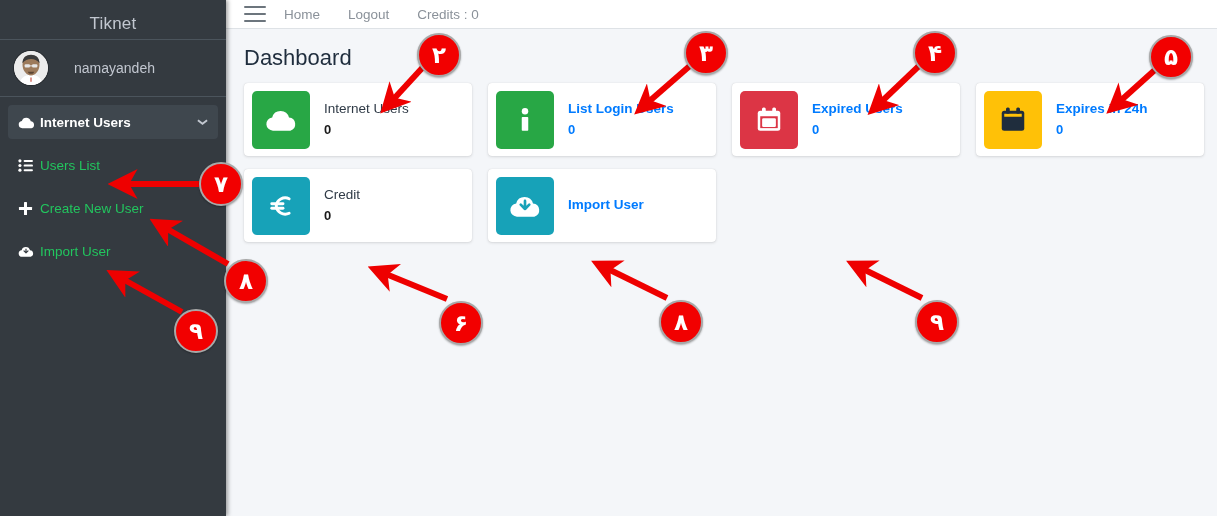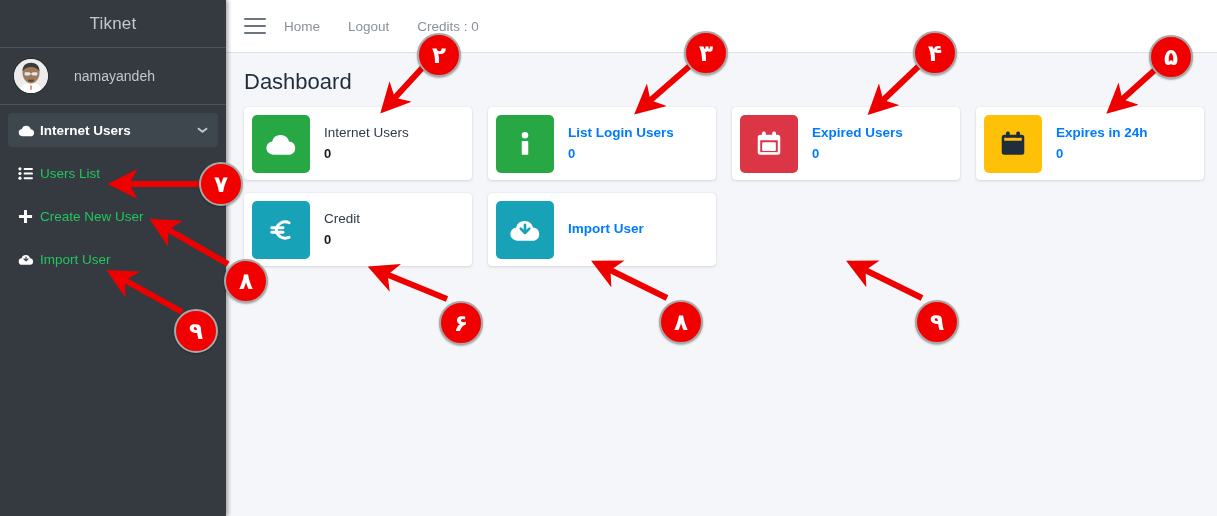--- a/index.html
+++ b/index.html
@@ -13,21 +13,21 @@
 
   
   #sidebar {
     position: absolute; left: 0; top: 0;
     width: 226px; height: 516px;
     background: #343a40;
     box-shadow: 2px 0 4px rgba(0,0,0,.35);
     z-index: 5;
   }
   #brand {
-    height: 48px; line-height: 48px;
+    height: 40px; line-height: 48px;
     text-align: center;
     color: #c2c7d0;
     font-size: 17px;
     letter-spacing: .2px;
     border-bottom: 1px solid #4b545c;
   }
   #user-panel {
     display: flex; align-items: center;
     height: 57px; padding: 0 14px;
     border-bottom: 1px solid #4b545c;
@@ -65,21 +65,21 @@
   .chev { margin-left: auto; font-size: 11px; color: #c2c7d0; }
   .nav-gap { height: 5px; }
 
   
   #main {
     position: absolute; left: 226px; top: 0;
     width: 991px; height: 516px;
     background: #f4f6f9;
   }
   #topbar {
-    height: 53px; background: #fff;
+    height: 29px; background: #fff;
     display: flex; align-items: center;
     padding-left: 18px;
     border-bottom: 1px solid #dee2e6;
   }
   #hamburger {
     width: 22px; height: 16px; margin-right: 18px;
     display: flex; flex-direction: column; justify-content: space-between;
     cursor: pointer;
   }
   #hamburger i { display:block; height: 2px; background: #6c757d; border-radius: 1px; }

